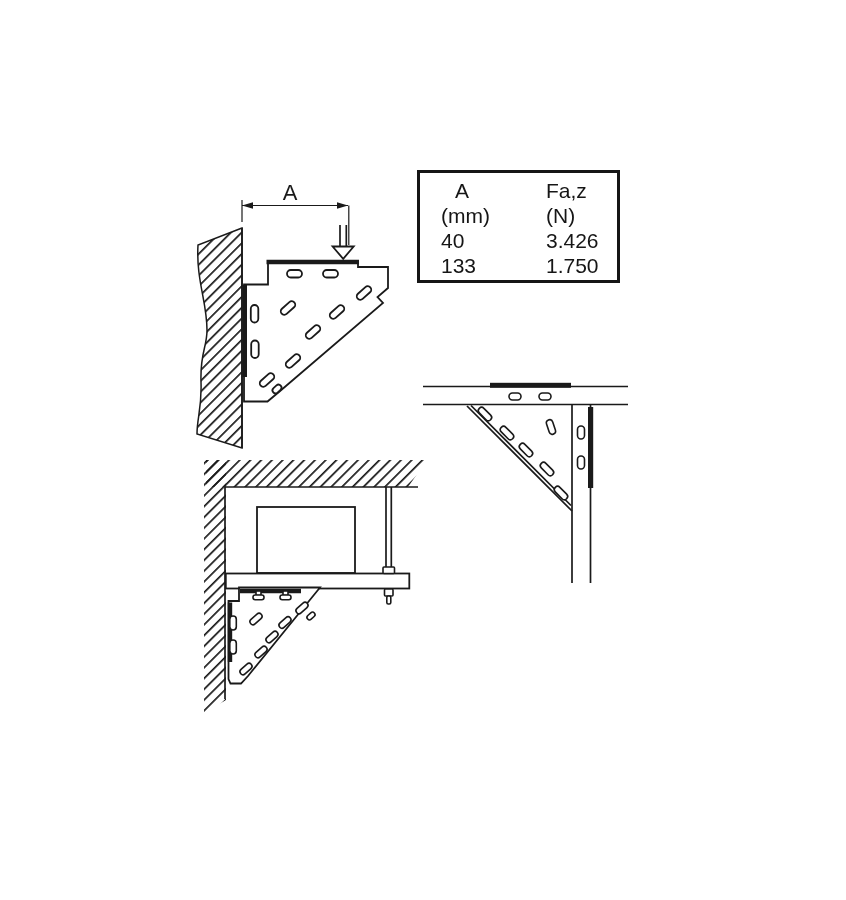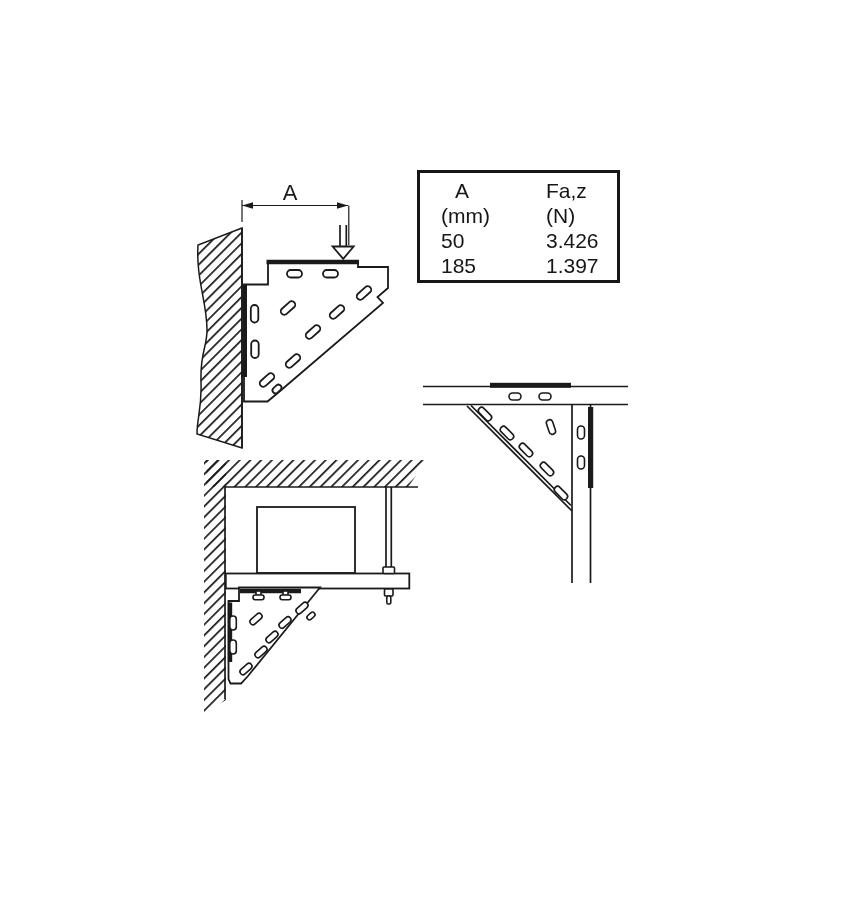--- a/index.html
+++ b/index.html
@@ -156,19 +156,19 @@
         </g>
       </g>
     </g>
   </svg>
 
   <div class="load-table">
     <span class="cell-indent">A</span>
     <span>Fa,z</span>
     <span>(mm)</span>
     <span>(N)</span>
-    <span>50</span>
+    <span>40</span>
     <span>3.426</span>
-    <span>185</span>
-    <span>1.397</span>
+    <span>133</span>
+    <span>1.750</span>
   </div>
 
 </div>
 
 </body></html>

